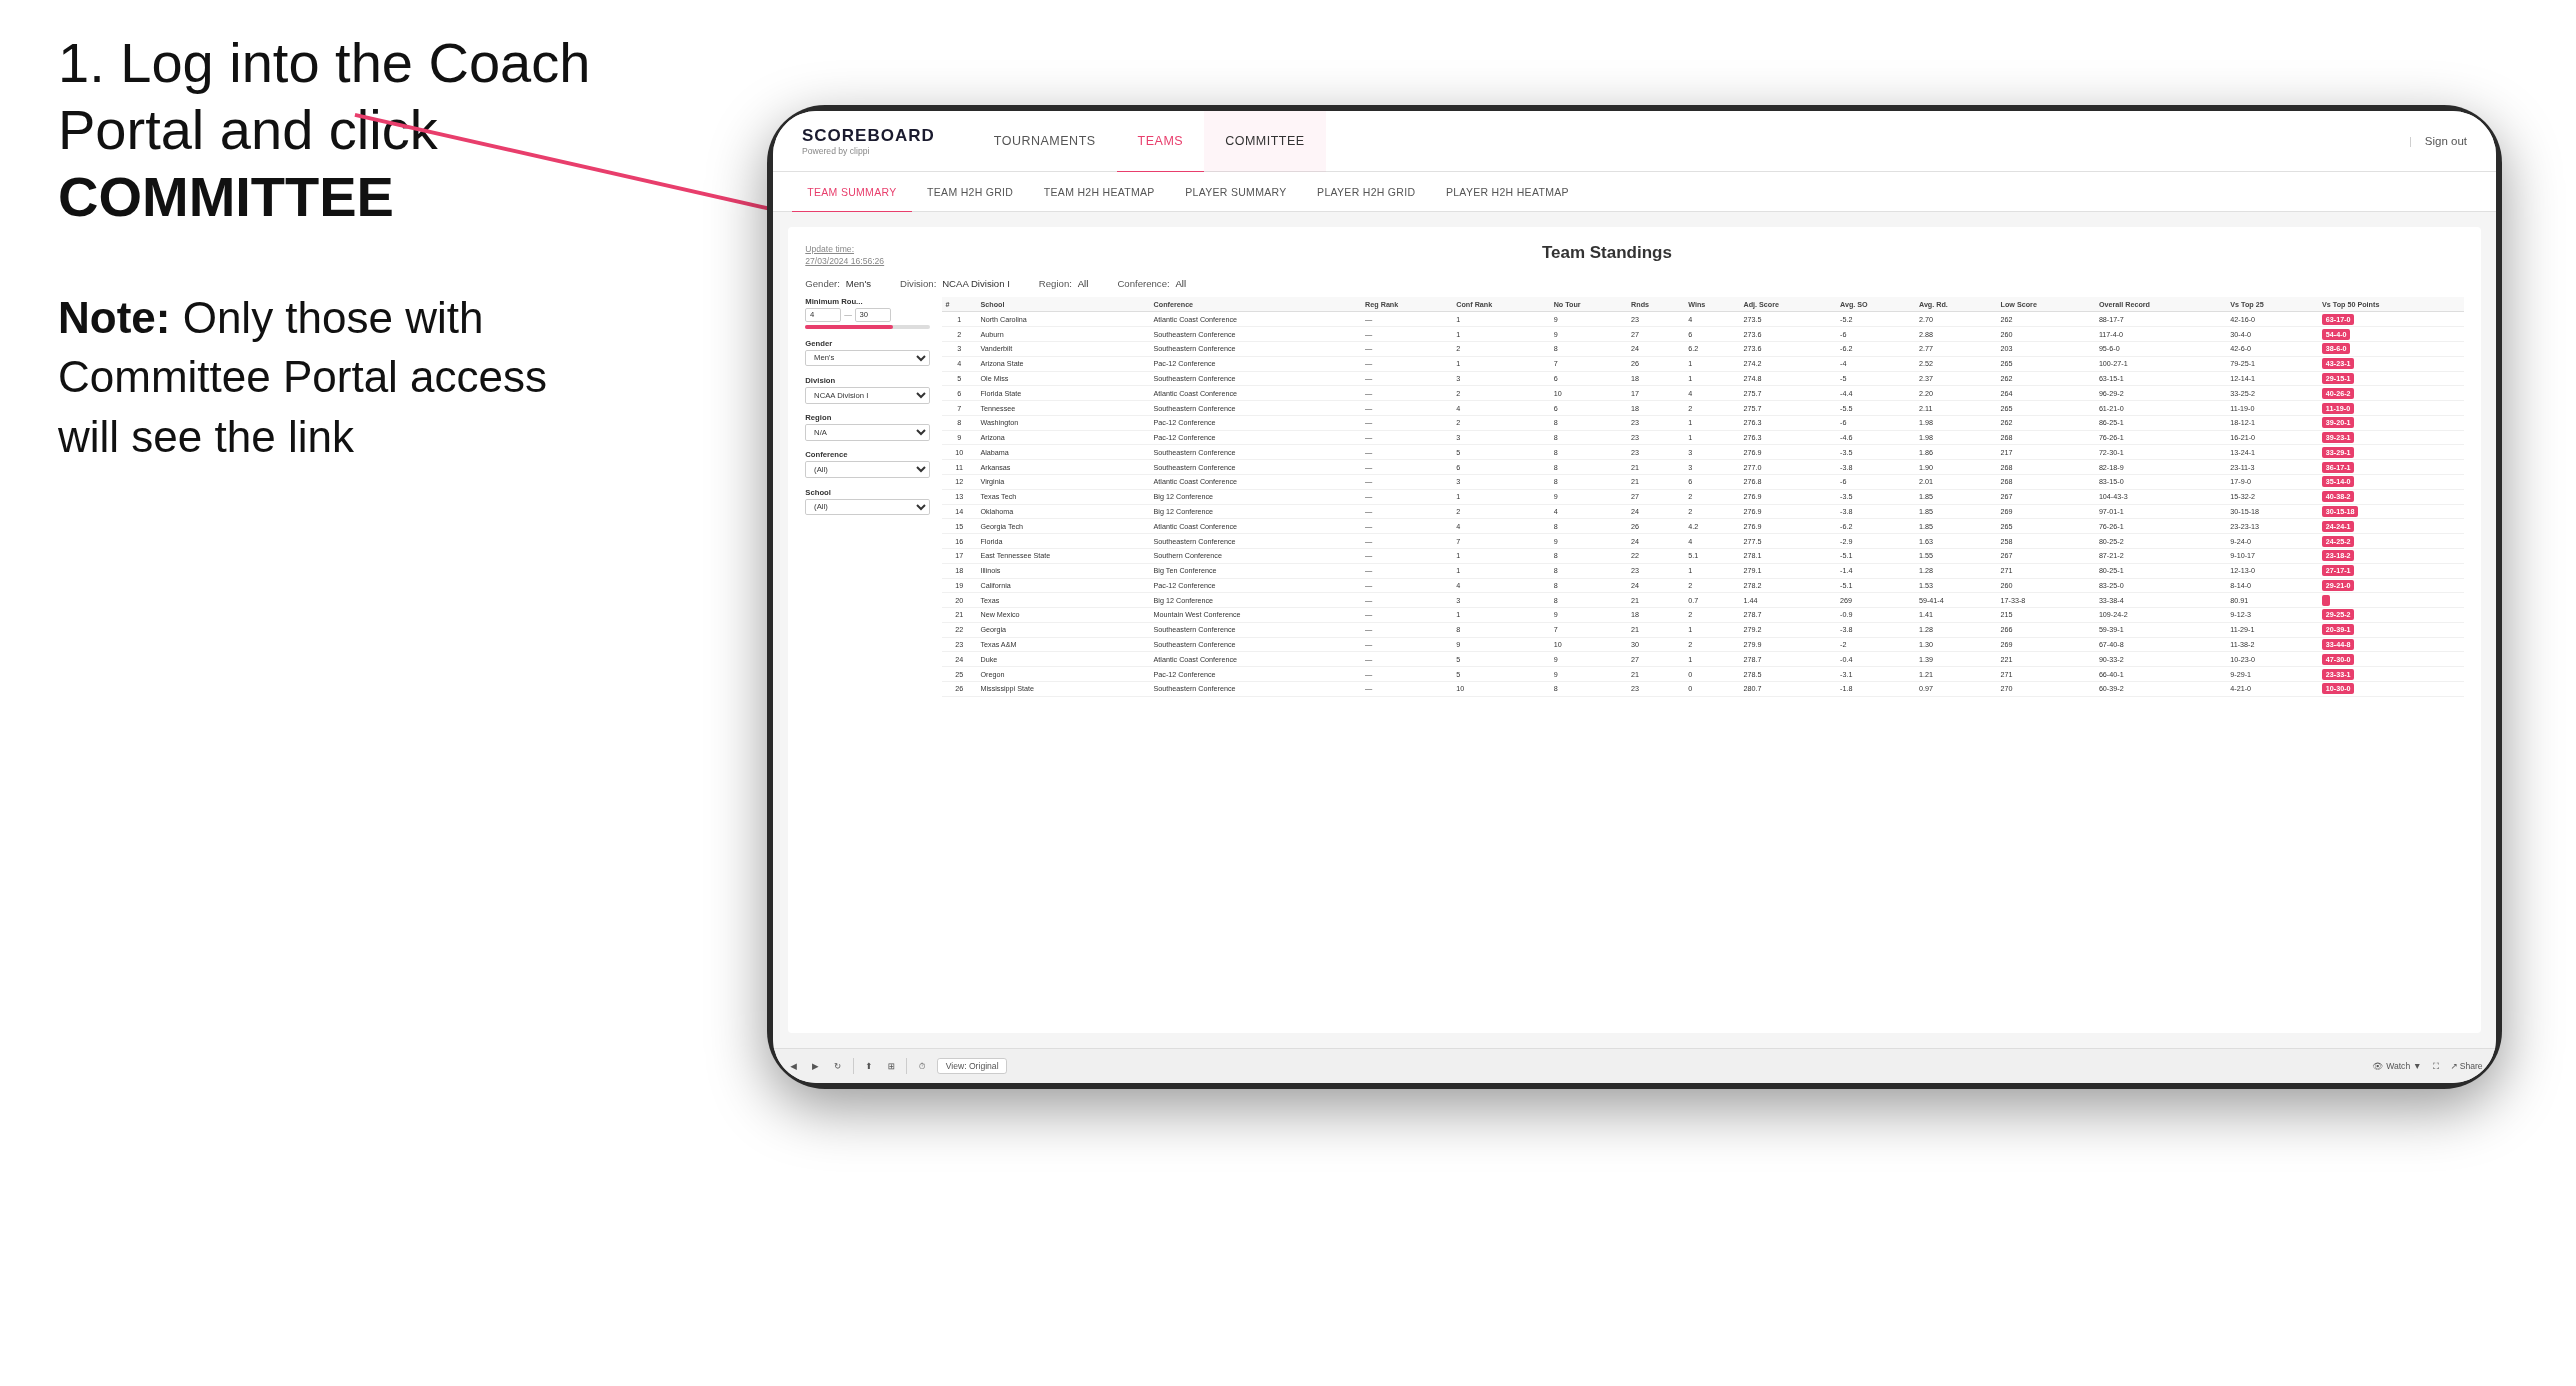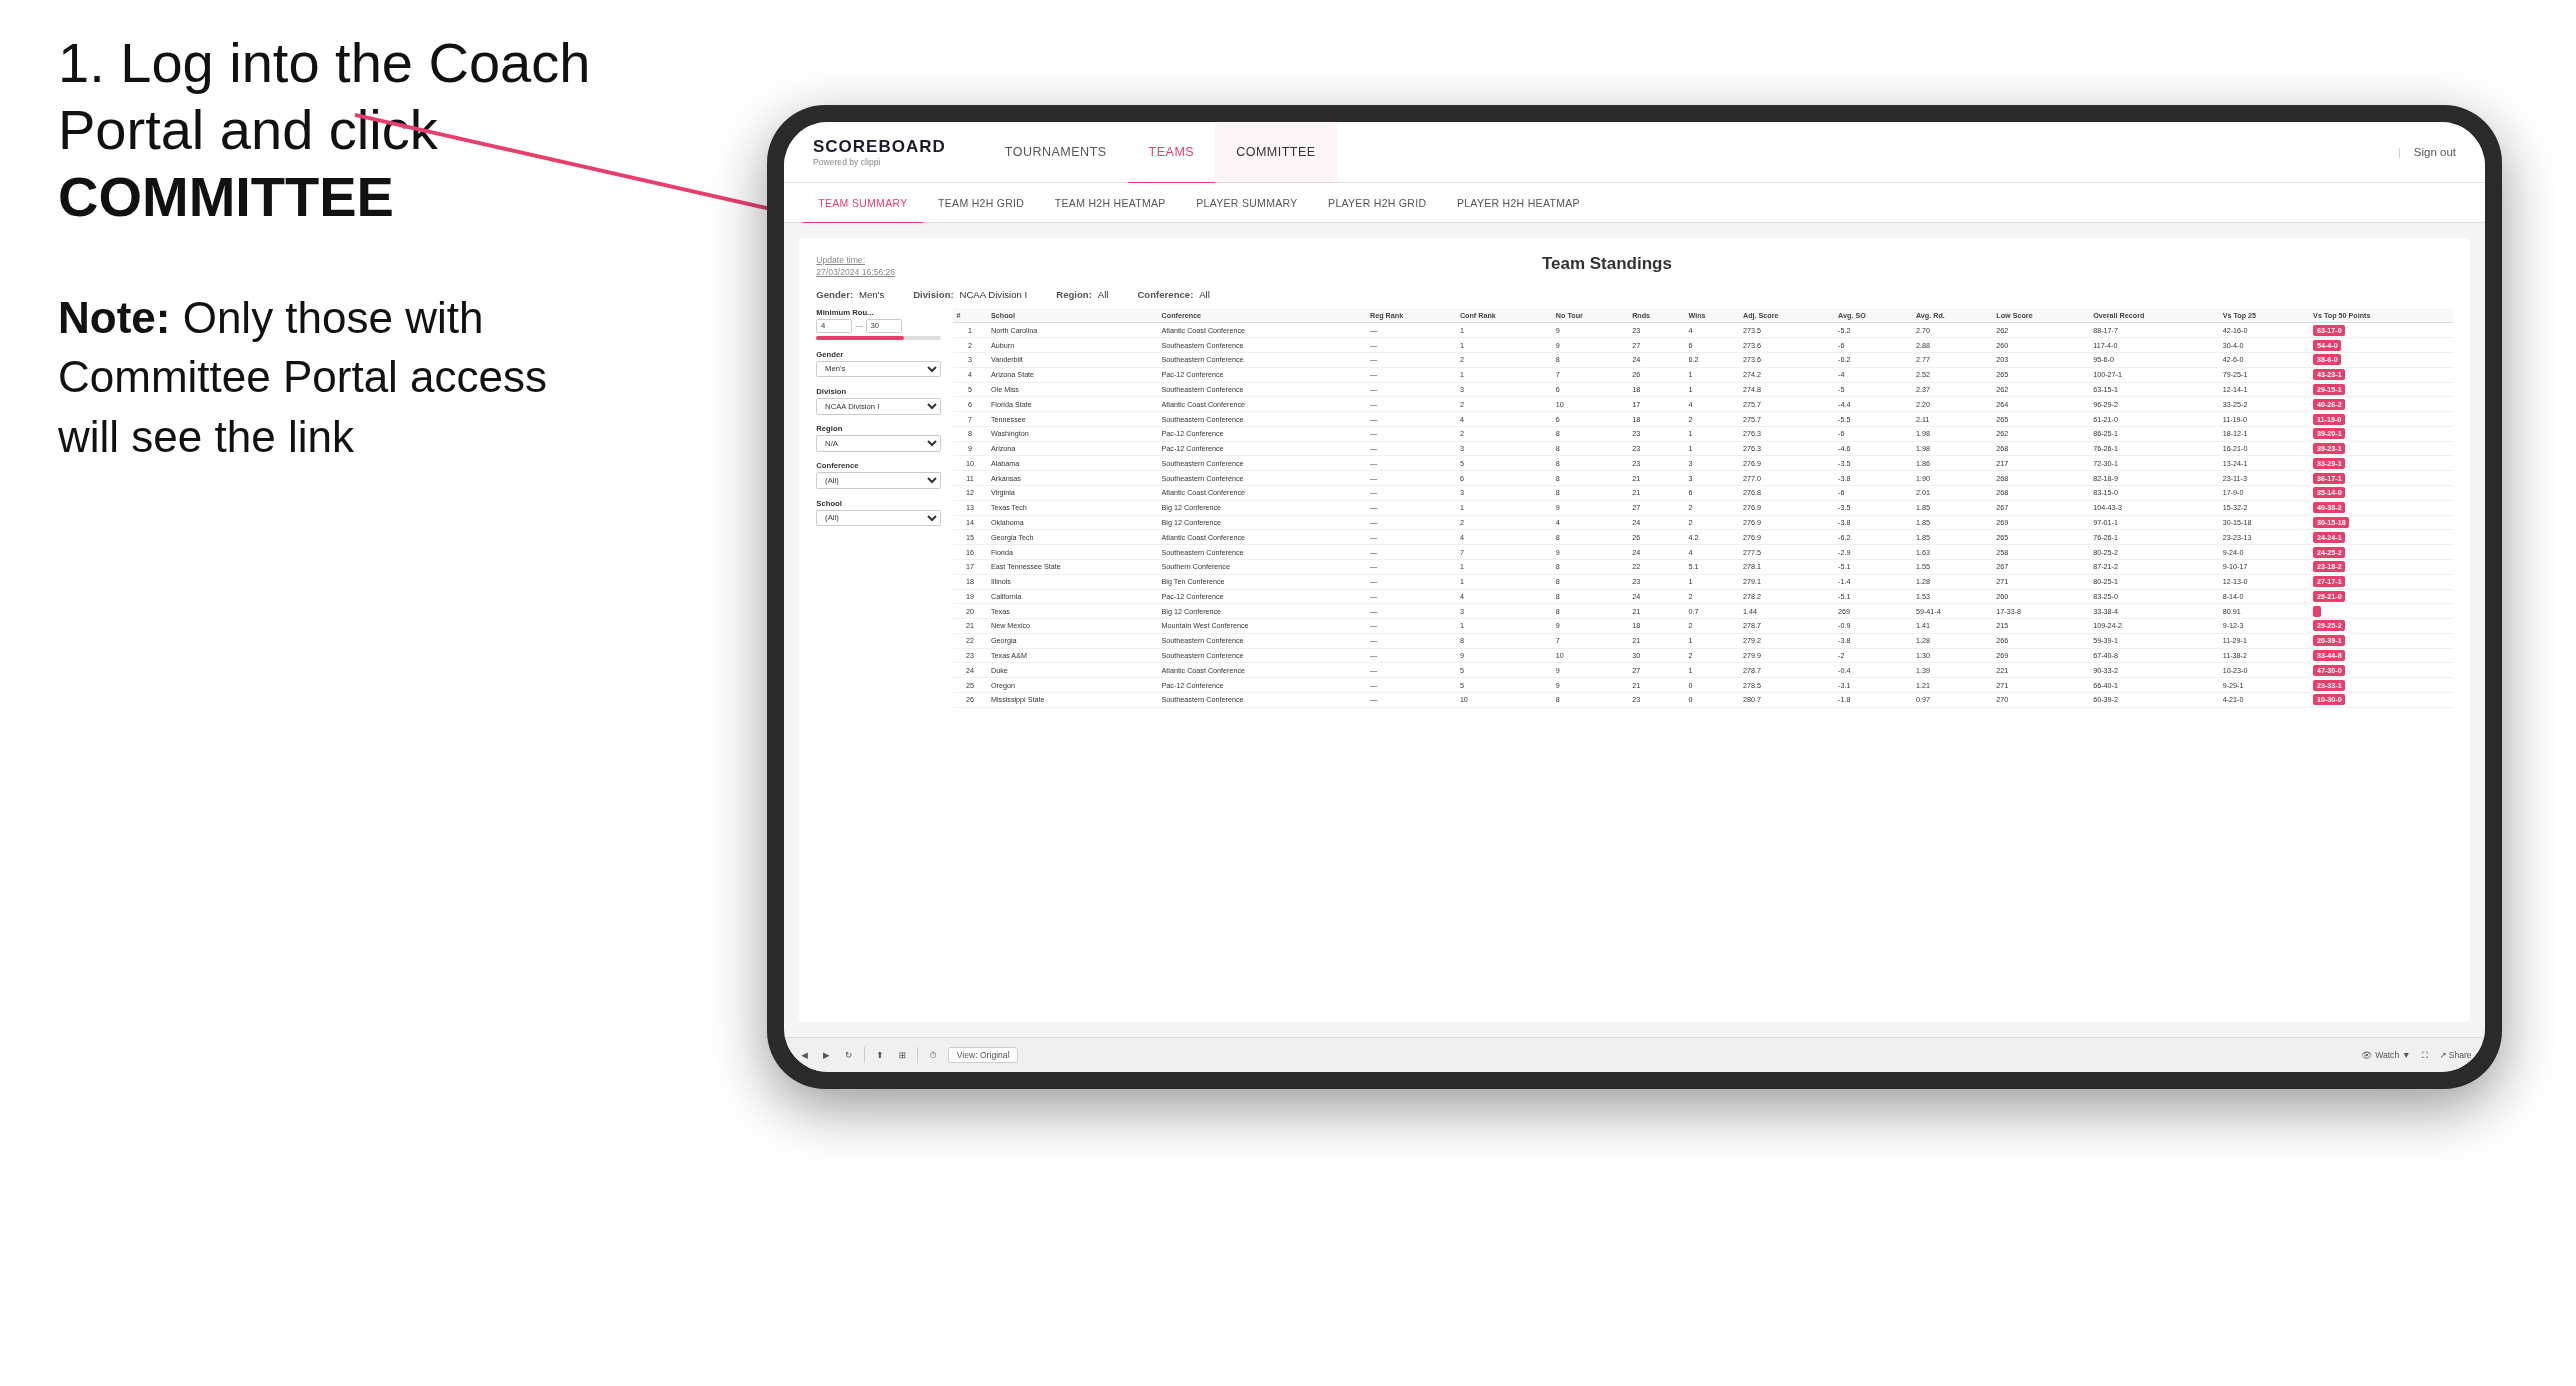--- a/index.html
+++ b/index.html
@@ -56,21 +56,21 @@
 
     
     .tablet-frame {
       position: absolute;
       top: 105px;
       left: 767px;
       width: 1735px;
       height: 984px;
       background: #2a2a2a;
       border-radius: 58px;
-      padding: 17px;
+      padding: 6px;
       box-shadow: 0 19px 58px rgba(0,0,0,0.4);
     }
 
     .tablet-screen {
       width: 100%;
       height: 100%;
       background: #f0f0f0;
       border-radius: 44px;
       overflow: hidden;
       display: flex;
@@ -211,21 +211,21 @@
       gap: 29px;
       font-size: 9.6px;
       color: #555;
       margin-bottom: 7.7px;
       align-items: center;
     }
     .filter-item {
       display: flex;
       gap: 5.8px;
     }
-    .filter-label { font-weight: 700; }
+    .filter-label { font-weight: 400; }
     .filter-value { color: #333; }
 
     
     .content-body {
       display: flex;
       gap: 11.5px;
       height: calc(100% - 58px);
     }
 
     .filters-panel {

